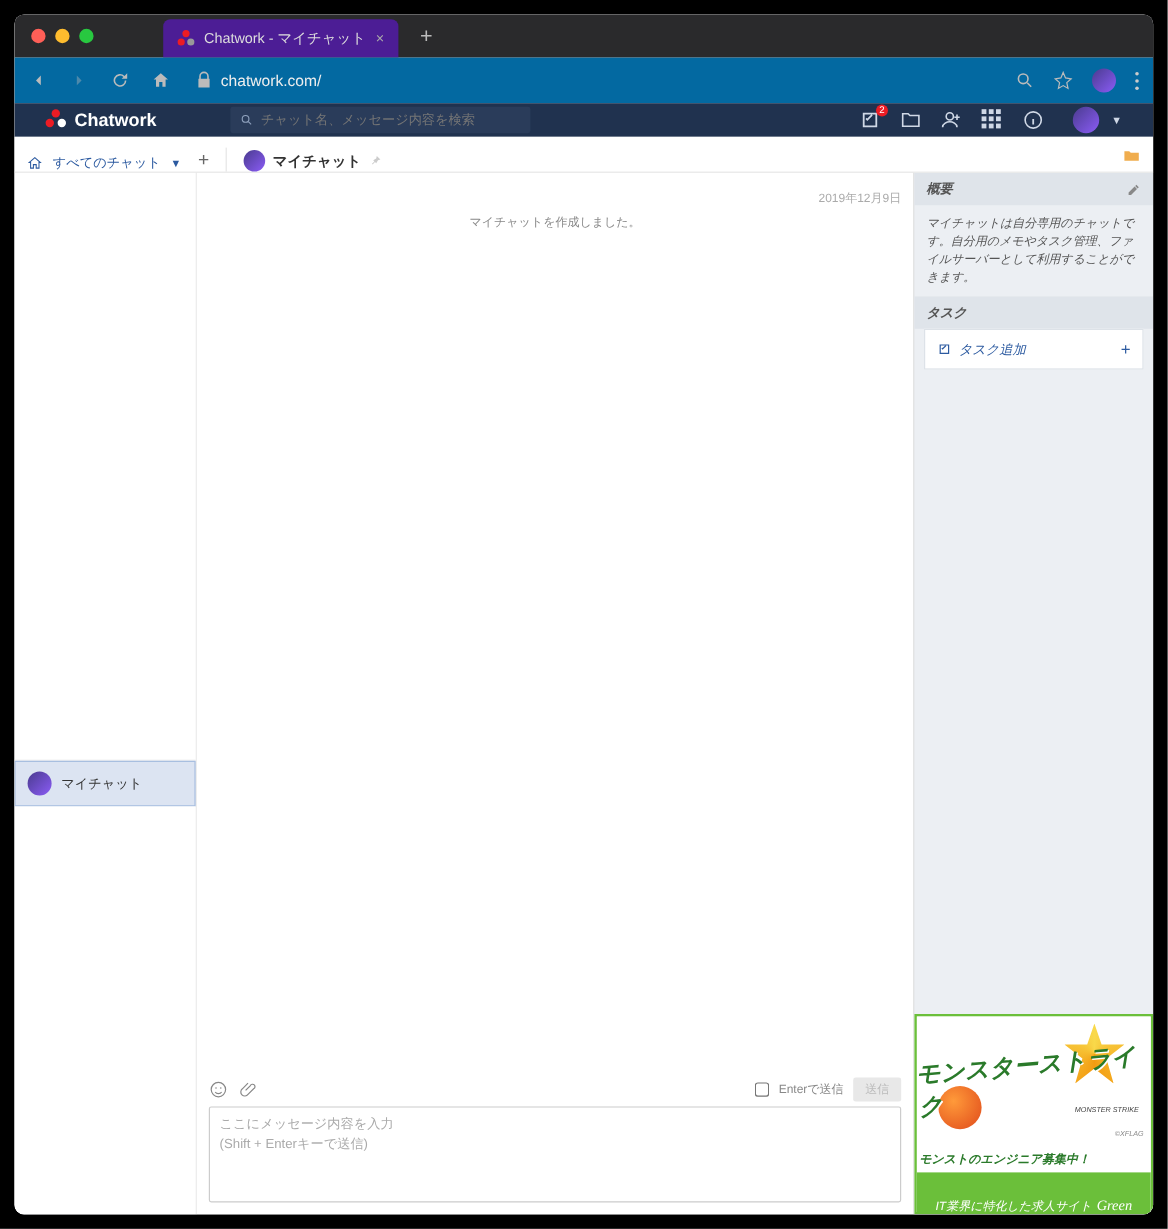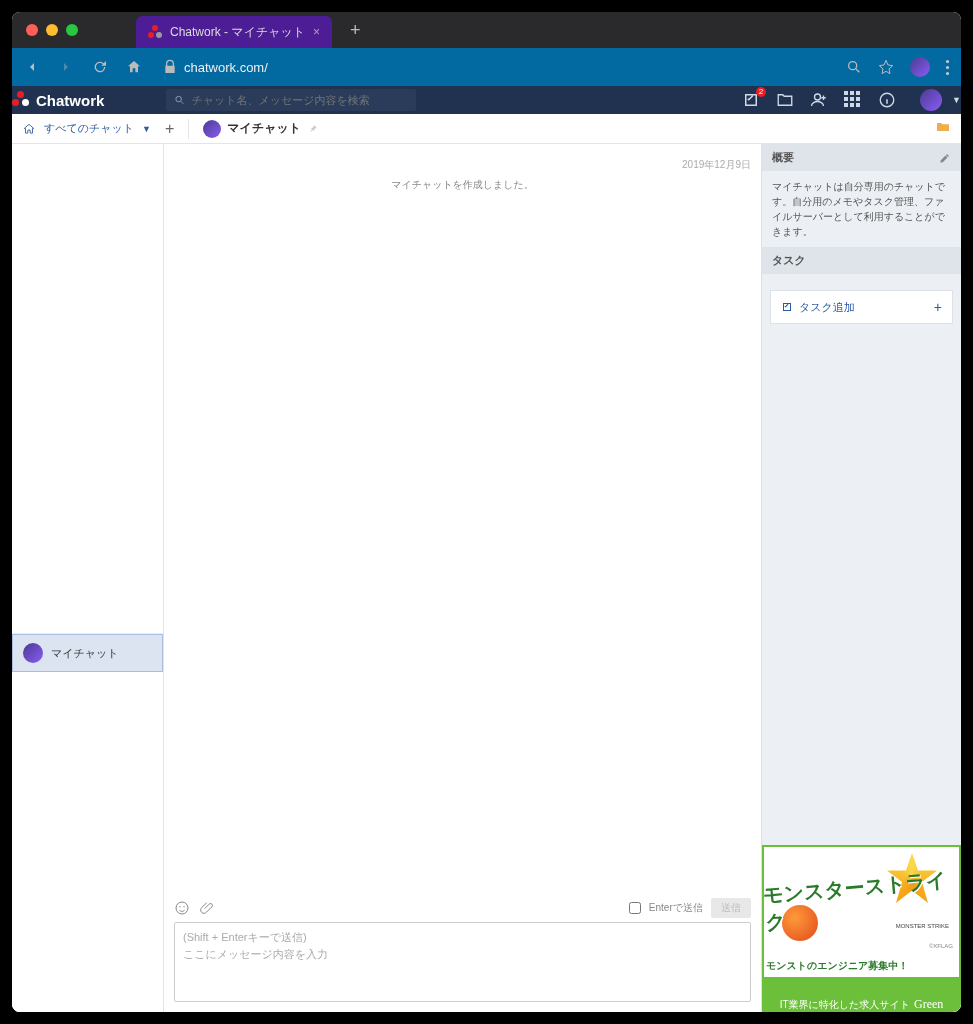--- a/index.html
+++ b/index.html
@@ -22,40 +22,40 @@
 .addrbar { background: #0369a1; height: 38px; display: flex; align-items: center; padding: 0 12px; gap: 14px; color: #ccc; }
 .addrbar svg { width: 16px; height: 16px; fill: #bbb; }
 .nav-icons { display: flex; gap: 18px; align-items: center; }
 .url { display: flex; align-items: center; gap: 6px; font-size: 13px; color: #eee; margin-left: 6px; }
 .lock { width: 12px; height: 12px; }
 .addr-right { margin-left: auto; display: flex; gap: 16px; align-items: center; }
 .avatar-sm { width: 20px; height: 20px; border-radius: 50%; background: linear-gradient(135deg,#4a3b8f,#8b5cf6); }
 .menu-dots { display:flex; flex-direction:column; gap:3px; }
 .menu-dots span { width:3px; height:3px; background:#ccc; border-radius:50%; }
 
-.topnav { background: #20324f; height: 28px; display: flex; align-items: center; padding: 0 0; gap: 12px; }
+.topnav { background: #20324f; height: 28px; display: flex; align-items: center; padding: 0 26px; gap: 12px; }
 .logo { display: flex; align-items: center; gap: 6px; }
 .logo-mark { width: 18px; height: 18px; position: relative; }
 .logo-mark span { position:absolute; width:7px; height:7px; border-radius:50%; }
 .logo-mark span:nth-child(1){ background:#ec1c24; top:0; left:5px; }
 .logo-mark span:nth-child(2){ background:#ec1c24; top:8px; left:0; }
 .logo-mark span:nth-child(3){ background:#fff; top:8px; left:10px; }
 .logo-text { color: #fff; font-weight: bold; font-size: 15px; }
 .searchbox { background: #2a3c5a; height: 22px; width: 250px; margin-left: 50px; display: flex; align-items: center; padding: 0 8px; gap: 6px; border-radius: 2px; }
 .searchbox input { background: transparent; border: none; outline: none; color: #aab; font-size: 11px; width: 100%; }
 .topnav-right { margin-left: auto; display: flex; align-items: center; gap: 16px; }
 .tn-icon { width: 18px; height: 18px; fill: #cfd8e6; cursor: pointer; position: relative; }
 .badge { position: absolute; top: -4px; right: -6px; background: #ec1c24; color: #fff; font-size: 8px; border-radius: 8px; padding: 0 3px; line-height: 10px; }
 .grid9 { display: grid; grid-template-columns: repeat(3,4px); grid-template-rows: repeat(3,4px); gap: 2px; }
 .grid9 span { background: #cfd8e6; }
 .user-area { display: flex; align-items: center; gap: 6px; color: #8a95a8; font-size: 11px; margin-left: 8px; }
 .user-area .avatar-sm { width: 22px; height: 22px; }
 .caret { color: #cfd8e6; font-size: 9px; margin-left: 4px; }
 
-.subheader { background: #fff; height: 30px; border-bottom: 1px solid #e5e5e5; display: flex; align-items: center; padding: 0 10px; gap: 8px; }
+.subheader { background: #fff; height: 30px; border-bottom: 1px solid #e5e5e5; display: flex; align-items: flex-end; padding: 0 10px; gap: 8px; }
 .sh-left { display: flex; align-items: center; gap: 8px; color: #2c5aa0; font-size: 11px; }
 .sh-left svg { width: 14px; height: 14px; fill: #2c5aa0; }
 .sh-dropdown { color: #2c5aa0; font-size: 9px; }
 .sh-plus { color: #666; font-size: 16px; margin-left: 6px; cursor: pointer; }
 .sh-divider { width: 1px; height: 20px; background: #e5e5e5; margin: 0 6px; }
 .sh-title { display: flex; align-items: center; gap: 6px; font-size: 12px; font-weight: bold; color: #333; }
 .sh-title .av { width: 18px; height: 18px; border-radius: 50%; background: linear-gradient(135deg,#4a3b8f,#8b5cf6); }
 .pin { width: 12px; height: 12px; fill: #ccc; }
 .sh-right { margin-left: auto; }
 .folder-right { width: 16px; height: 16px; fill: #f0ad4e; }
@@ -75,25 +75,25 @@
 .sys-msg { text-align: center; color: #888; font-size: 10px; margin: 6px 0; }
 .compose-wrap { padding: 6px 10px 10px; }
 .compose-tools { display: flex; align-items: center; gap: 10px; padding: 4px 0; }
 .compose-tools svg { width: 16px; height: 16px; fill: #888; cursor: pointer; }
 .compose-right { margin-left: auto; display: flex; align-items: center; gap: 8px; font-size: 10px; color: #888; }
 .compose-right input[type=checkbox] { width: 12px; height: 12px; }
 .send-btn { background: #e8e8e8; color: #bbb; font-size: 10px; padding: 3px 10px; border-radius: 2px; cursor: not-allowed; }
 .compose { border: 1px solid #ccc; border-radius: 2px; min-height: 80px; padding: 6px 8px; }
 .compose .ph { color: #aaa; font-size: 11px; line-height: 1.5; }
 
-.rside { width: 200px; background: #eceff3; border-left: 1px solid #e0e0e0; display: flex; flex-direction: column; }
+.rside { width: 200px; background: #eceff3; border-left: 1px solid #e0e0e0; display: flex; flex-direction: column; font-style: italic; }
 .rsec-head { background: #dfe4ea; padding: 6px 10px; font-size: 11px; font-weight: bold; color: #555; display: flex; align-items: center; }
 .rsec-head svg { margin-left: auto; width: 12px; height: 12px; fill: #888; cursor: pointer; }
 .rsec-body { padding: 8px 10px; font-size: 10px; color: #555; line-height: 1.5; }
-.task-add { background: #fff; border: 1px solid #dde2e8; margin: 16px 8px; padding: 8px 10px; display: flex; align-items: center; gap: 6px; color: #2c5aa0; font-size: 11px; cursor: pointer; }
+.task-add { background: #fff; border: 1px solid #dde2e8; margin: 0 8px; padding: 8px 10px; display: flex; align-items: center; gap: 6px; color: #2c5aa0; font-size: 11px; cursor: pointer; }
 .task-add svg { width: 12px; height: 12px; fill: #2c5aa0; }
 .task-add .plus { margin-left: auto; color: #2c5aa0; font-size: 14px; }
 .rside-spacer { flex: 1; }
 
 .ad { background: #fff; border: 2px solid #6bbf3a; height: 167px; position: relative; overflow: hidden; }
 .ad-label { position: absolute; top: 2px; right: 4px; font-size: 9px; color: #999; }
 .ad-img { height: 108px; background: #fff; display: flex; align-items: center; justify-content: center; position: relative; }
 .ad-logo { font-family: cursive; font-size: 20px; font-weight: bold; color: #2a7a2a; text-shadow: 1px 1px 0 #fff; transform: rotate(-5deg); }
 .ad-sub { position: absolute; right: 10px; bottom: 26px; font-size: 6px; color: #444; }
 .ad-flag { position: absolute; right: 6px; bottom: 6px; font-size: 6px; color: #888; }
@@ -265,22 +265,22 @@
           <svg viewBox="0 0 24 24">
               <path d="M7 13l6-6a3 3 0 1 1 4 4l-7 7a5 5 0 1 1-7-7l7-7" fill="none" stroke="#888" stroke-width="1.5"></path>
             </svg>
           <div class="compose-right">
             <input type="checkbox" style="">
             <span>Enterで送信</span>
             <span class="send-btn">送信</span>
           </div>
         </div>
         <div class="compose">
+          <div class="ph">ここにメッセージ内容を入力</div>
           <div class="ph">(Shift + Enterキーで送信)</div>
-          <div class="ph">ここにメッセージ内容を入力</div>
         </div>
       </div>
     </div>
 
     <div class="rside">
       <div class="rsec-head">
         <span>概要</span>
         <svg viewBox="0 0 24 24">
             <path d="M3 17l10-10 4 4L7 21H3v-4zM14 6l4 4 2-2-4-4-2 2z"></path>
           </svg>

